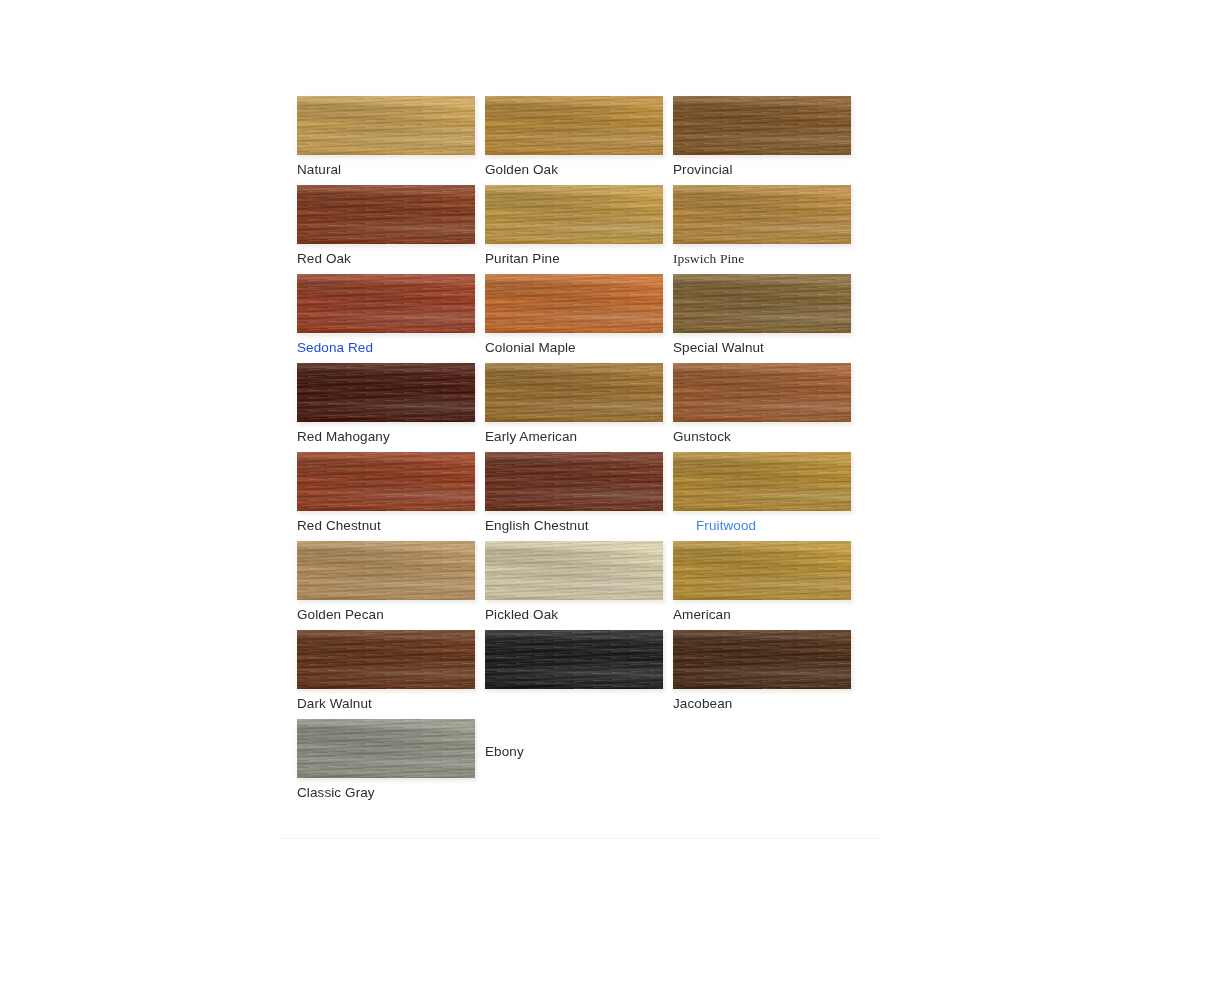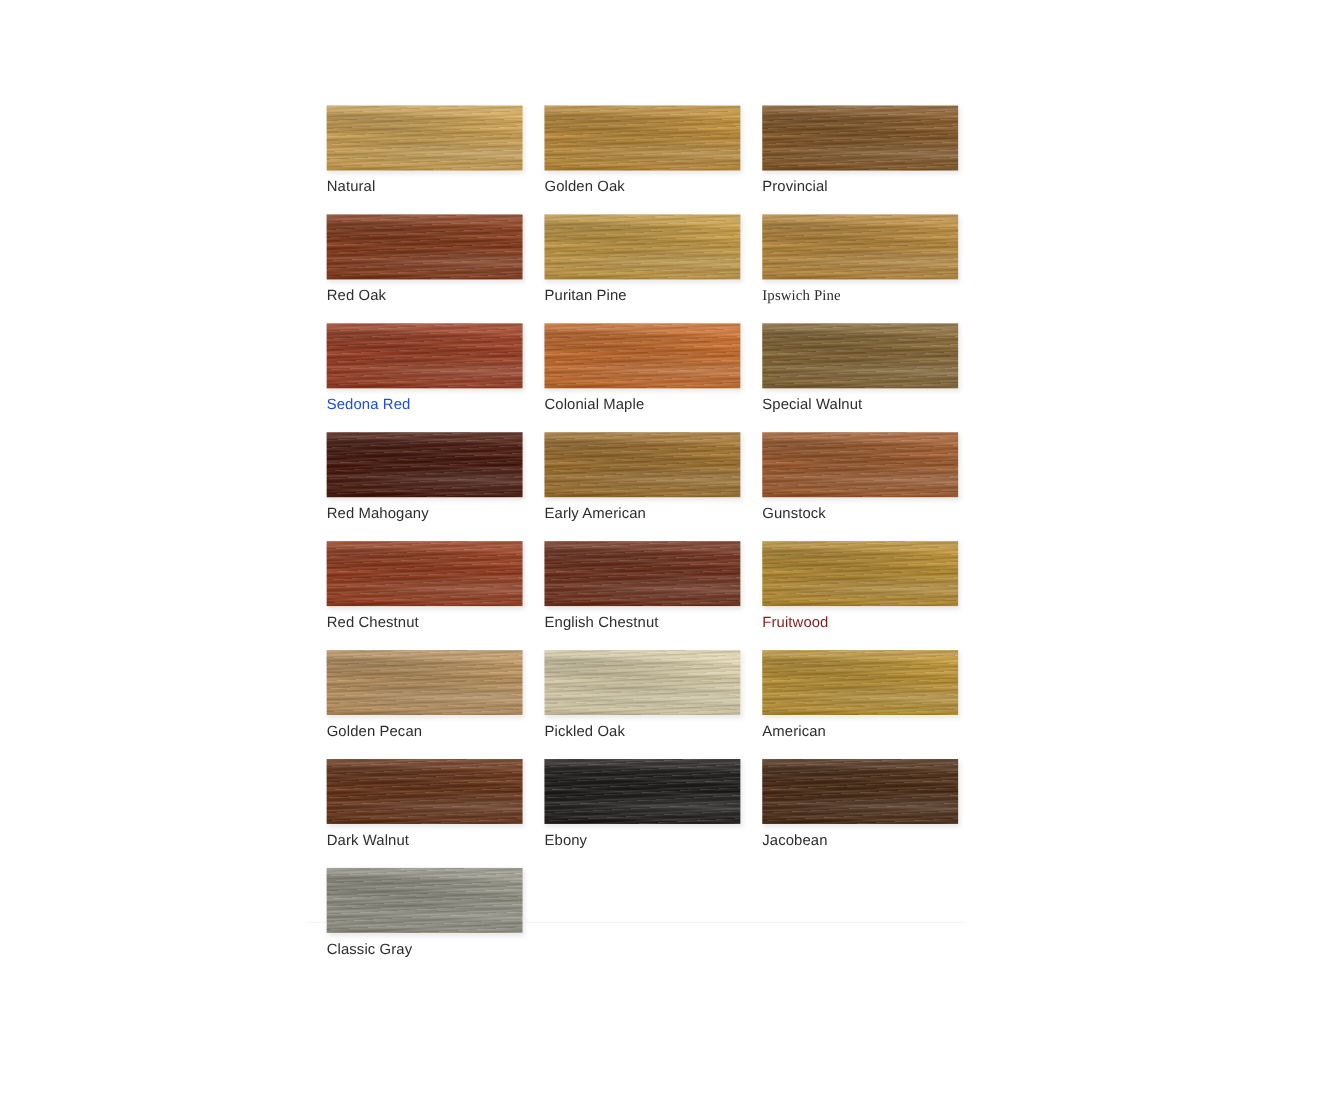--- a/index.html
+++ b/index.html
@@ -22,21 +22,20 @@
     width: 600px;
     height: 750px;
   }
 
   .stain-grid {
     display: grid;
     grid-template-columns: 188px 188px 188px;
     grid-template-rows: repeat(8, 89px);
     column-gap: 0px;
     row-gap: 0px;
-    gap: 10px;
   }
 
   .stain-cell {
     position: relative;
     width: 188px;
     height: 89px;
   }
 
   .swatch-wrap {
     position: absolute;
@@ -296,21 +295,21 @@
       </div>
       <div class="stain-cell">
         <div class="swatch-wrap">
           <div class="swatch" style="background-color: rgb(194, 148, 49);">
             <div class="grain-a"></div>
             <div class="grain-b"></div>
             <div class="grain-c"></div>
             <div class="sheen"></div>
           </div>
         </div>
-        <div class="stain-label" style="color: #7f1d1d;">Fruitwood</div>
+        <div class="stain-label" style="color: #3b82f6; margin-left: 23px;">Fruitwood</div>
       </div>
       <div class="stain-cell">
         <div class="swatch-wrap">
           <div class="swatch" style="background-color: rgb(197, 154, 98);">
             <div class="grain-a"></div>
             <div class="grain-b"></div>
             <div class="grain-c"></div>
             <div class="sheen"></div>
           </div>
         </div>
@@ -351,21 +350,21 @@
       </div>
       <div class="stain-cell">
         <div class="swatch-wrap">
           <div class="swatch" style="background-color: rgb(27, 26, 24);">
             <div class="grain-a"></div>
             <div class="grain-b"></div>
             <div class="grain-c"></div>
             <div class="sheen"></div>
           </div>
         </div>
-        <div class="stain-label" style="color: rgb(45, 45, 45);">Ebony</div>
+        <div class="stain-label" style="color: rgb(45, 45, 45); margin-top: 48px;">Ebony</div>
       </div>
       <div class="stain-cell">
         <div class="swatch-wrap">
           <div class="swatch" style="background-color: rgb(78, 43, 18);">
             <div class="grain-a"></div>
             <div class="grain-b"></div>
             <div class="grain-c"></div>
             <div class="sheen"></div>
           </div>
         </div>

